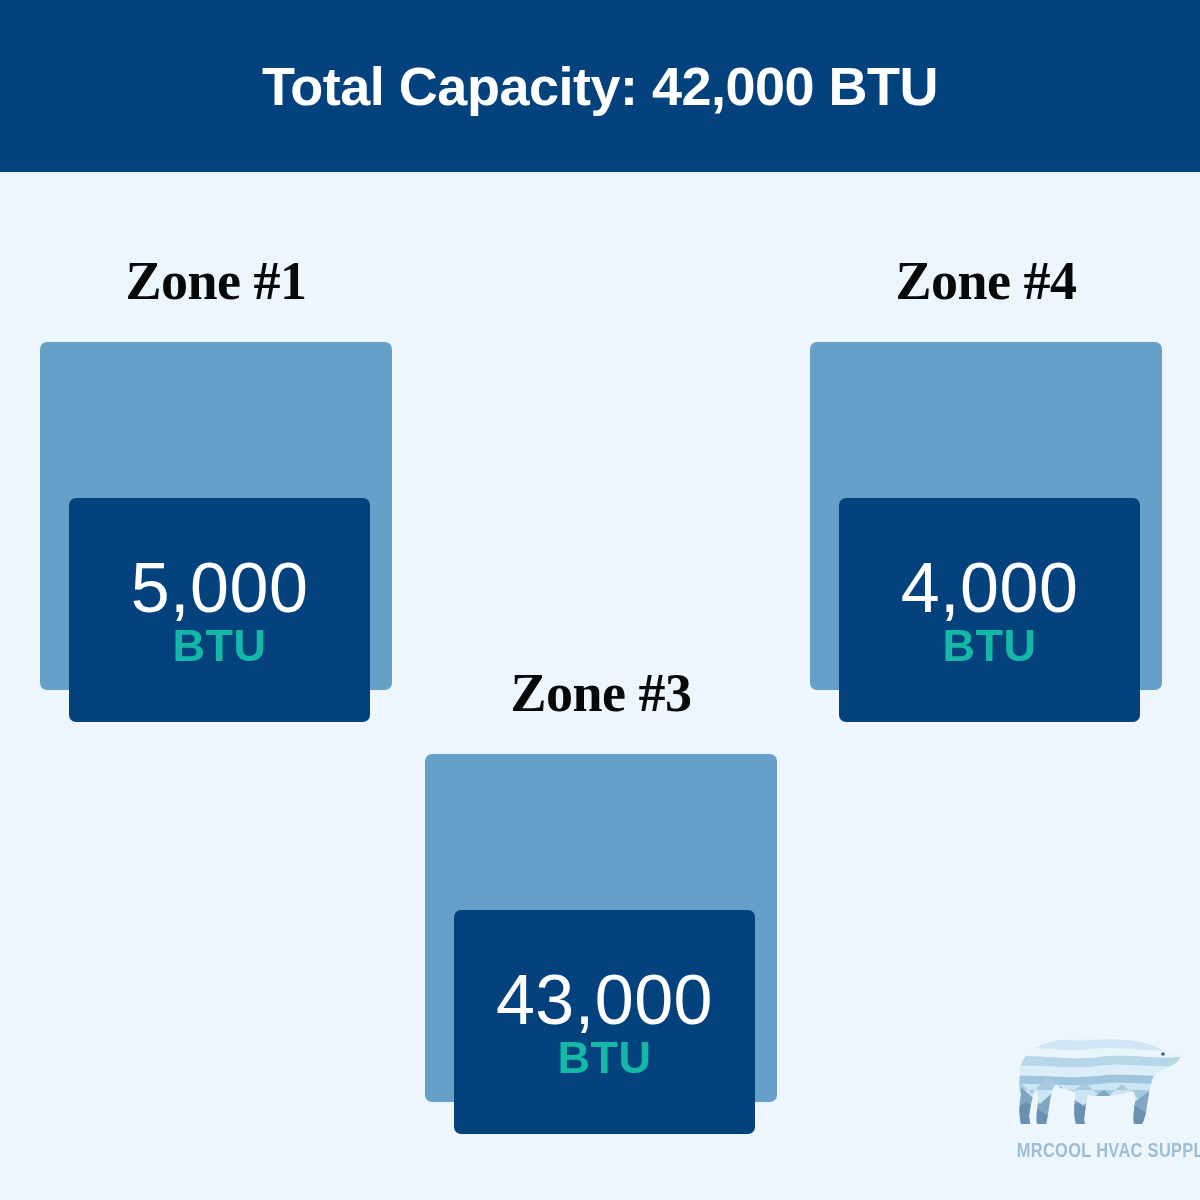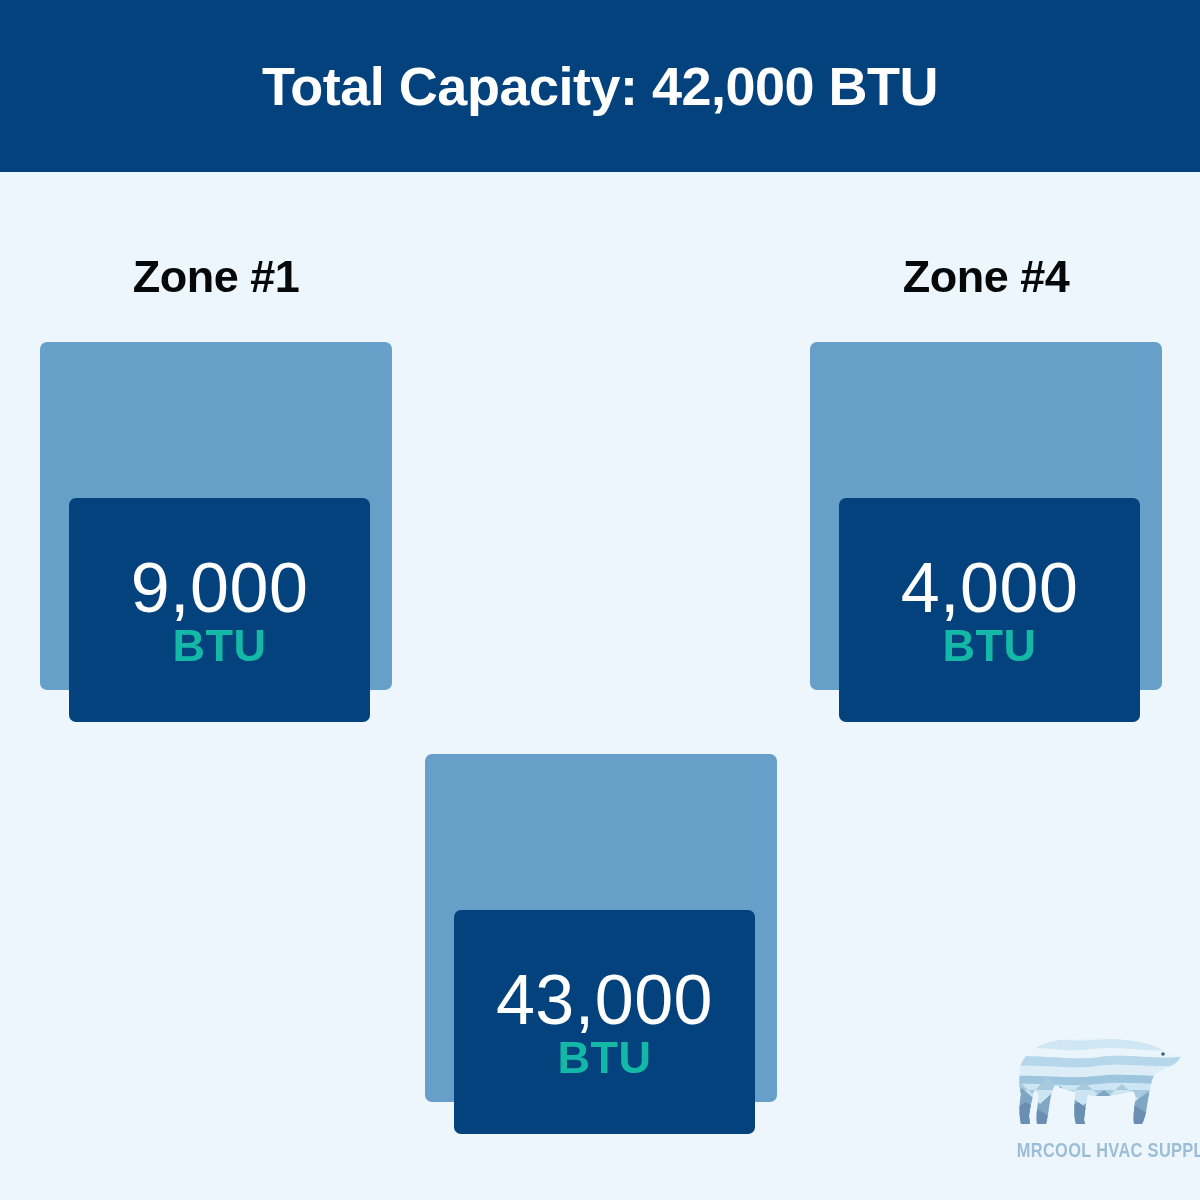--- a/index.html
+++ b/index.html
@@ -46,23 +46,23 @@
   
   .zone {
     position: absolute;
   }
   .zone-label {
     position: absolute;
     left: 0;
     width: 100%;
     text-align: center;
     color: #06080a;
-    font-family: Liberation Sans, sans-serif;
-    font-weight: bold;
-    font-size: 45px;
+    font-family: Liberation Serif, serif;
+    font-weight: bold;
+    font-size: 54px;
     letter-spacing: -0.5px;
     line-height: 1;
     white-space: nowrap;
   }
   .zone-card {
     position: absolute;
     background: #66a0c8;
     border-radius: 7px;
   }
   .zone-inner {
@@ -150,37 +150,38 @@
 <div id="stage">
 
   <div class="header-banner">
     <div class="header-title">Total Capacity: 42,000 BTU</div>
   </div>
 
   <div class="zone" id="zone-1">
     <div class="zone-label">Zone #1</div>
     <div class="zone-card">
       <div class="zone-inner">
-        <div class="zone-value">9,000</div>
+        <div class="zone-value">5,000</div>
         <div class="zone-unit">BTU</div>
       </div>
     </div>
   </div>
 
   <div class="zone" id="zone-2">
     <div class="zone-label">Zone #4</div>
     <div class="zone-card">
       <div class="zone-inner">
         <div class="zone-value">4,000</div>
         <div class="zone-unit">BTU</div>
       </div>
     </div>
   </div>
 
   <div class="zone" id="zone-3">
+    <div class="zone-label">Zone #3</div>
     <div class="zone-card">
       <div class="zone-inner">
         <div class="zone-value">43,000</div>
         <div class="zone-unit">BTU</div>
       </div>
     </div>
   </div>
 
   <div class="logo">
     <div class="logo-mark">

